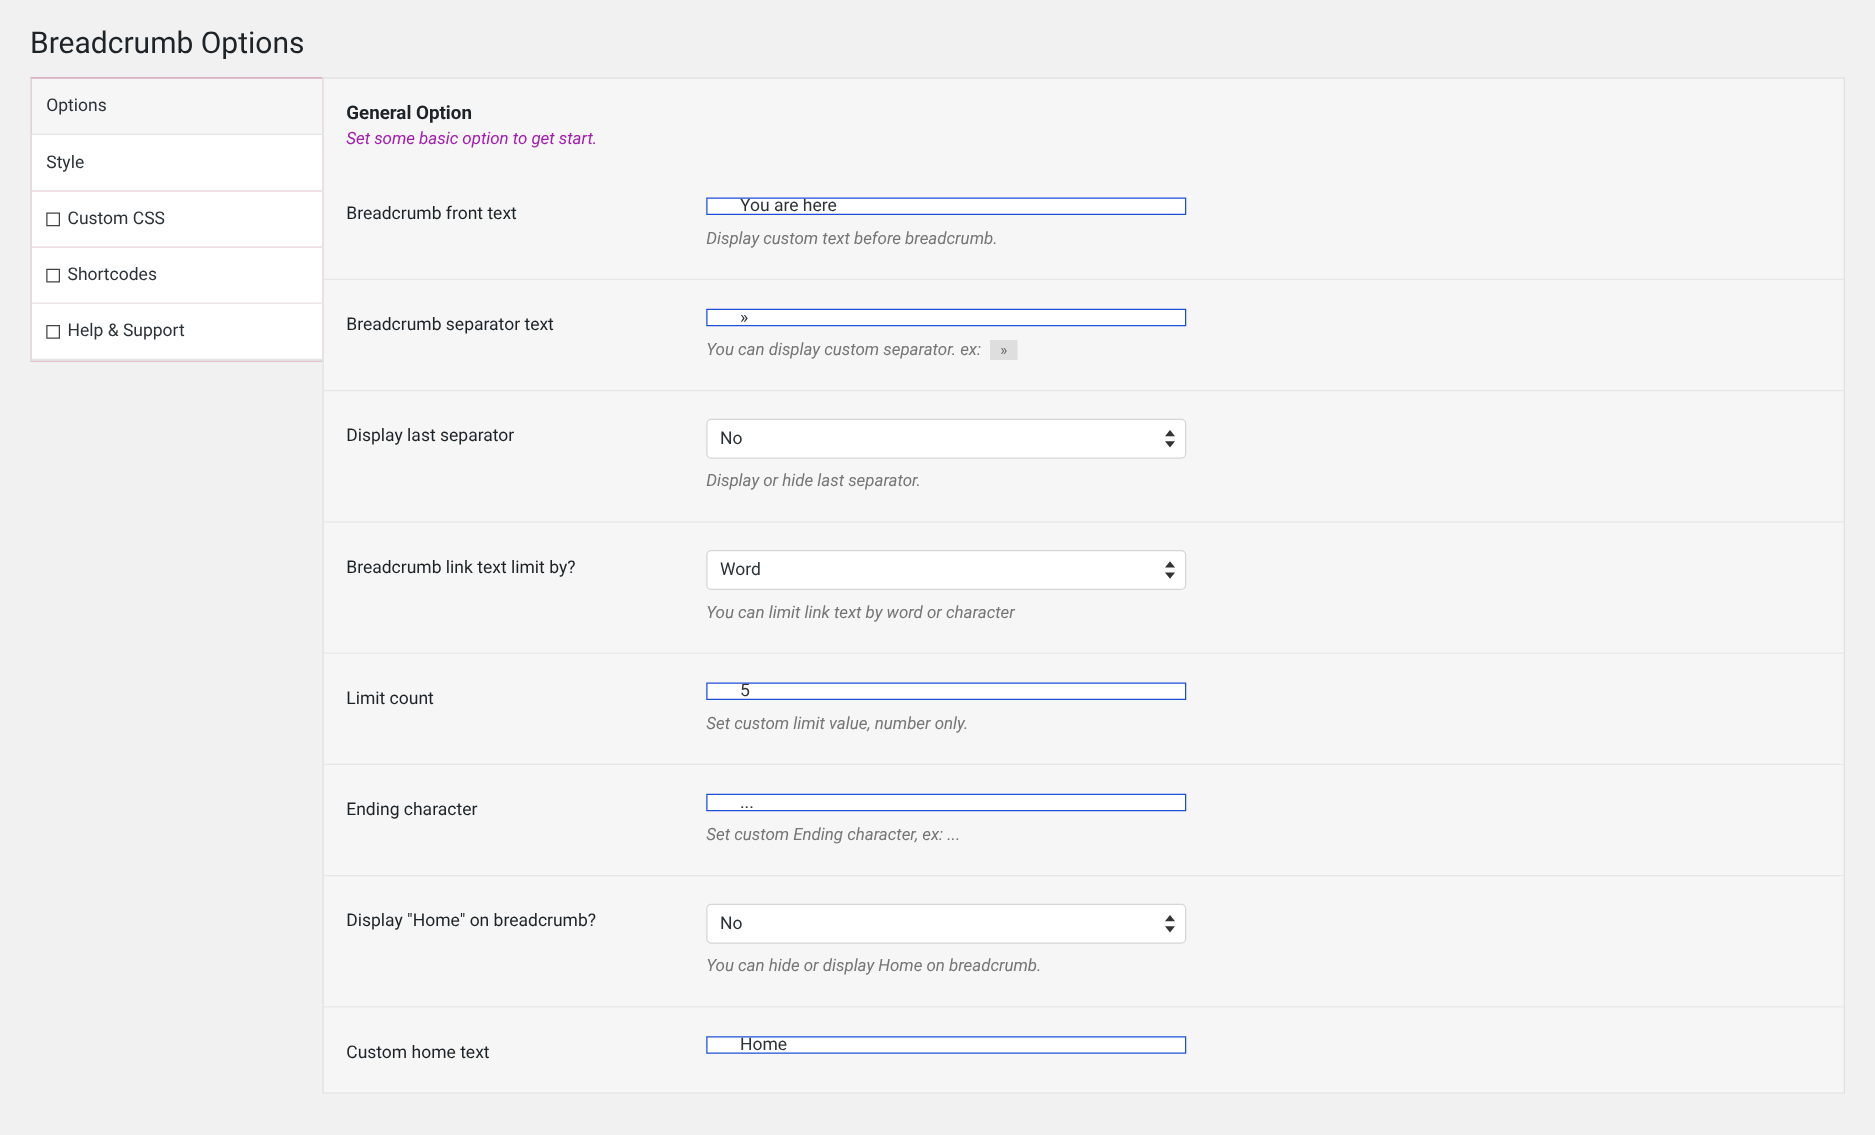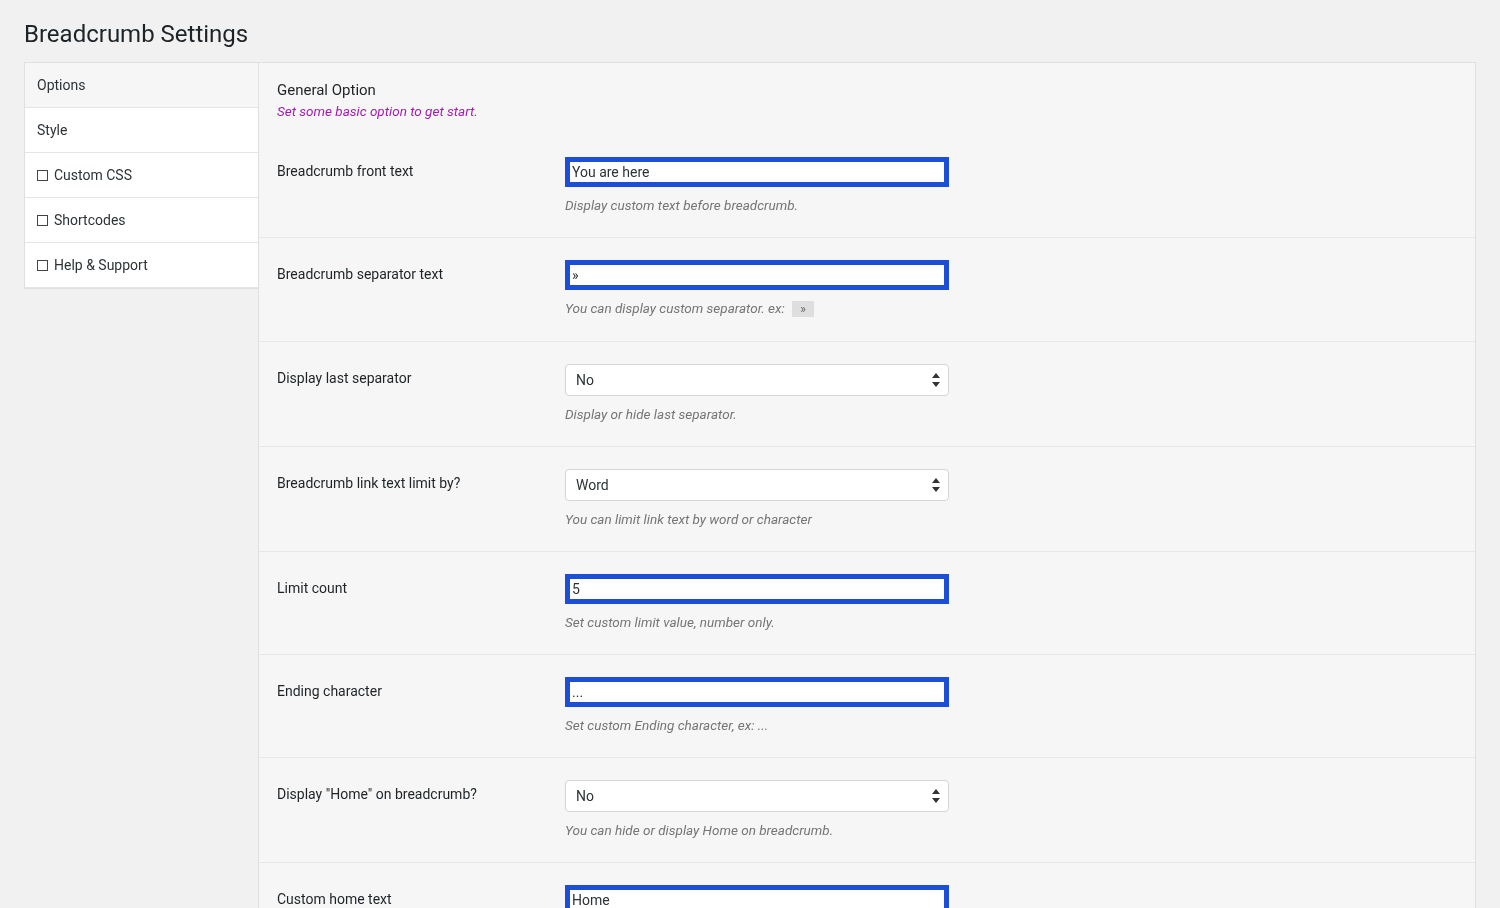--- a/index.html
+++ b/index.html
@@ -59,21 +59,21 @@
     flex: 1;
     background: #f6f6f6;
     border: 1px solid #e0e0e0;
     border-left: 1px solid #e0e0e0;
   }
   .section-header {
     padding: 18px 18px 16px 18px;
   }
   .section-title {
     font-size: 15px;
-    font-weight: 400;
+    font-weight: 700;
     color: #1d2327;
   }
   .section-desc {
     font-size: 13.5px;
     font-style: italic;
     color: #a21caf;
     margin-top: 4px;
   }
   .field-row {
     display: flex;
@@ -88,23 +88,23 @@
     flex: 0 0 288px;
     padding-top: 6px;
     font-size: 14px;
     color: #1d2327;
   }
   .field-body {
     flex: 1;
   }
   .text-input {
     width: 384px;
-    height: 30px;
-    padding: 4px 2px;
-    border: 5px solid #1d4ed8;
+    height: 14px;
+    padding: 4px 26px;
+    border: 1px solid #1d4ed8;
     background: #fff;
     font-size: 14px;
     color: #2c3338;
     font-family: inherit;
   }
   .select-wrap {
     position: relative;
     width: 384px;
   }
   .select-input {
@@ -162,21 +162,21 @@
     font-size: 12px;
     color: #666;
     margin-left: 4px;
     vertical-align: middle;
   }
 </style>
 </head>
 <body>
 
 <div class="wrap">
-  <h1 class="page-title">Breadcrumb Settings</h1>
+  <h1 class="page-title">Breadcrumb Options</h1>
 
   <div class="layout">
 
     <div class="sidebar">
       <div class="sidebar-item active">
         <span>Options</span>
       </div>
       <div class="sidebar-item">
         <span>Style</span>
       </div>

